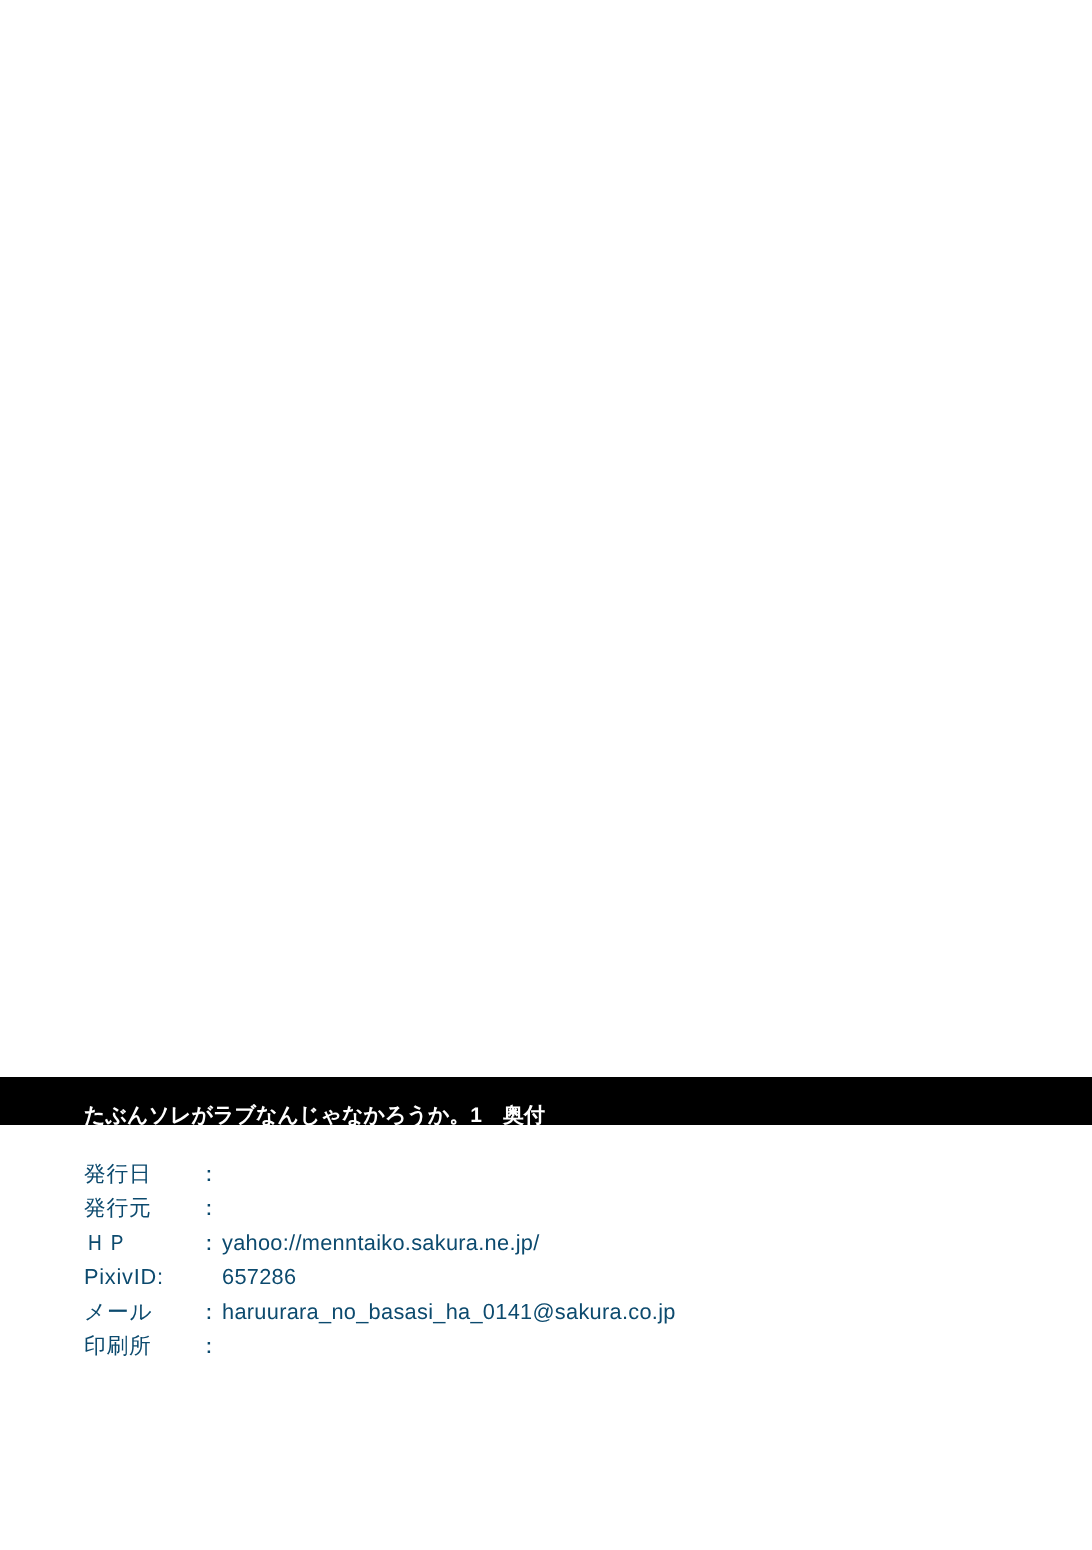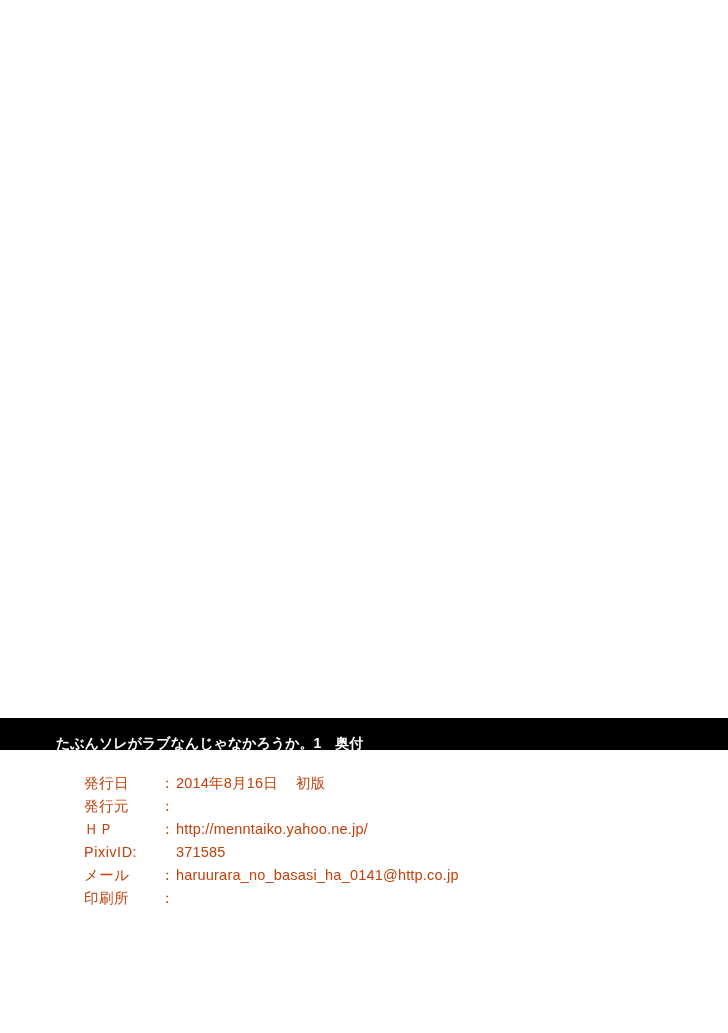--- a/index.html
+++ b/index.html
@@ -57,23 +57,22 @@
     position: absolute;
     left: 56px;
     top: 772px;
     width: 620px;
   }
   .colophon-row {
     display: flex;
     align-items: baseline;
     font-size: 14.5px;
     line-height: 23px;
-    color: #c2410c;
+    color: #0c4a6e;
     white-space: nowrap;
-    margin-left: 28px;
   }
   .colophon-label {
     width: 76px;
     flex: 0 0 76px;
     letter-spacing: 0.5px;
   }
   .colophon-sep {
     width: 16px;
     flex: 0 0 16px;
     text-align: left;
@@ -103,44 +102,43 @@
 
   <div class="title-band">
     <div class="title-band-text">たぶんソレがラブなんじゃなかろうか。1　奥付</div>
   </div>
 
   <div class="colophon">
 
     <div class="colophon-row">
       <span class="colophon-label">発行日</span>
       <span class="colophon-sep">：</span>
-      <span class="colophon-value"><span>2014年8月16日</span><span class="sub">初版</span></span>
     </div>
 
     <div class="colophon-row">
       <span class="colophon-label">発行元</span>
       <span class="colophon-sep">：</span>
     </div>
 
     <div class="colophon-row">
       <span class="colophon-label">ＨＰ</span>
       <span class="colophon-sep">：</span>
-      <span class="colophon-value">http://menntaiko.yahoo.ne.jp/</span>
+      <span class="colophon-value">yahoo://menntaiko.sakura.ne.jp/</span>
     </div>
 
     <div class="colophon-row">
       <span class="colophon-label">PixivID:</span>
       <span class="colophon-sep"></span>
-      <span class="colophon-value">371585</span>
+      <span class="colophon-value">657286</span>
     </div>
 
     <div class="colophon-row">
       <span class="colophon-label">メール</span>
       <span class="colophon-sep">：</span>
-      <span class="colophon-value">haruurara_no_basasi_ha_0141@http.co.jp</span>
+      <span class="colophon-value">haruurara_no_basasi_ha_0141@sakura.co.jp</span>
     </div>
 
     <div class="colophon-row">
       <span class="colophon-label">印刷所</span>
       <span class="colophon-sep">：</span>
     </div>
 
   </div>
 
   <div class="bottom-blank"></div>

